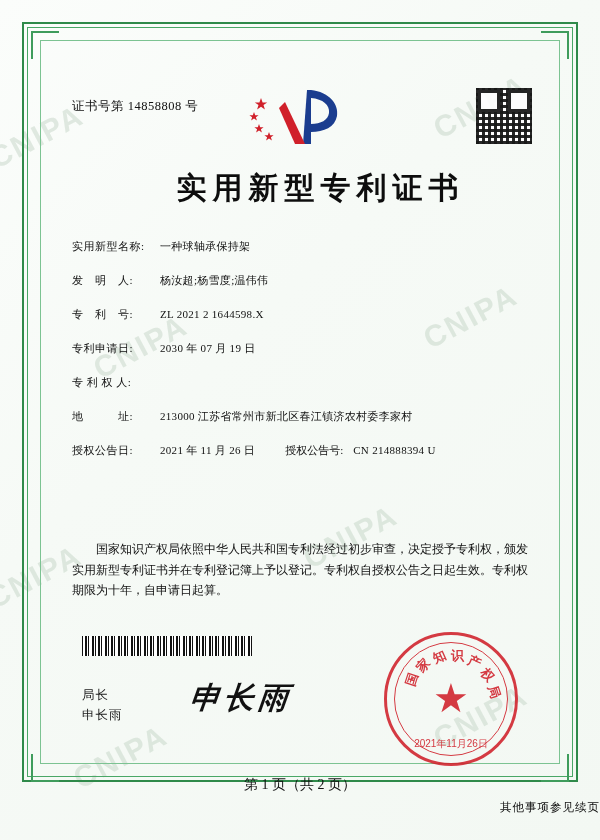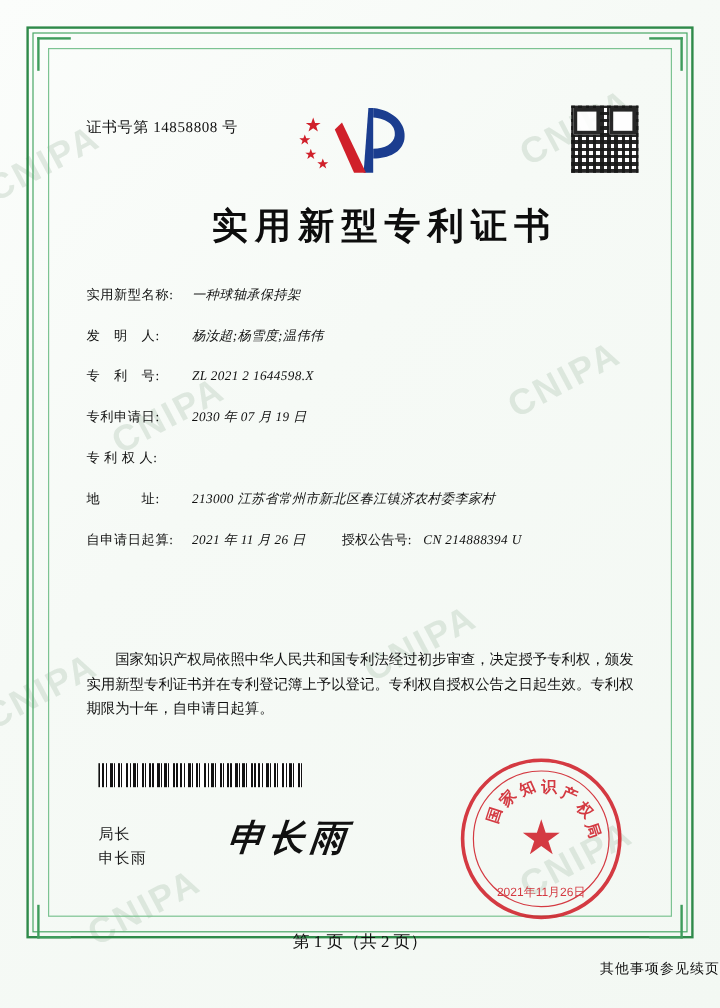--- a/index.html
+++ b/index.html
@@ -152,21 +152,20 @@
   }
   .field-label {
     width: 88px;
     flex: 0 0 88px;
     letter-spacing: 0.5px;
     white-space: nowrap;
   }
   .field-value {
     flex: 1;
     letter-spacing: 0.3px;
-    font-style: italic;
   }
   .field-row.dual .field-value { flex: 0 0 auto; text-align: right; }
   .field-label2 {
     margin-left: 30px;
     white-space: nowrap;
   }
 
   
   .paras {
     position: absolute;
@@ -352,21 +351,21 @@
         <div class="field-value">2030 年 07 月 19 日</div>
       </div>
       <div class="field-row">
         <div class="field-label">专 利 权 人:</div>
       </div>
       <div class="field-row">
         <div class="field-label">地　　　址:</div>
         <div class="field-value">213000 江苏省常州市新北区春江镇济农村委李家村</div>
       </div>
       <div class="field-row dual">
-        <div class="field-label">自申请日起算:</div>
+        <div class="field-label">授权公告日:</div>
         <div class="field-value">2021 年 11 月 26 日</div>
         <div class="field-label2">授权公告号:</div>
         <div class="field-value" style="margin-left:10px">CN 214888394 U</div>
       </div>
     </div>
 
     <div class="paras">
       <p>国家知识产权局依照中华人民共和国专利法经过初步审查，决定授予专利权，颁发实用新型专利证书并在专利登记簿上予以登记。专利权自授权公告之日起生效。专利权期限为十年，自申请日起算。</p>
     </div>
 

